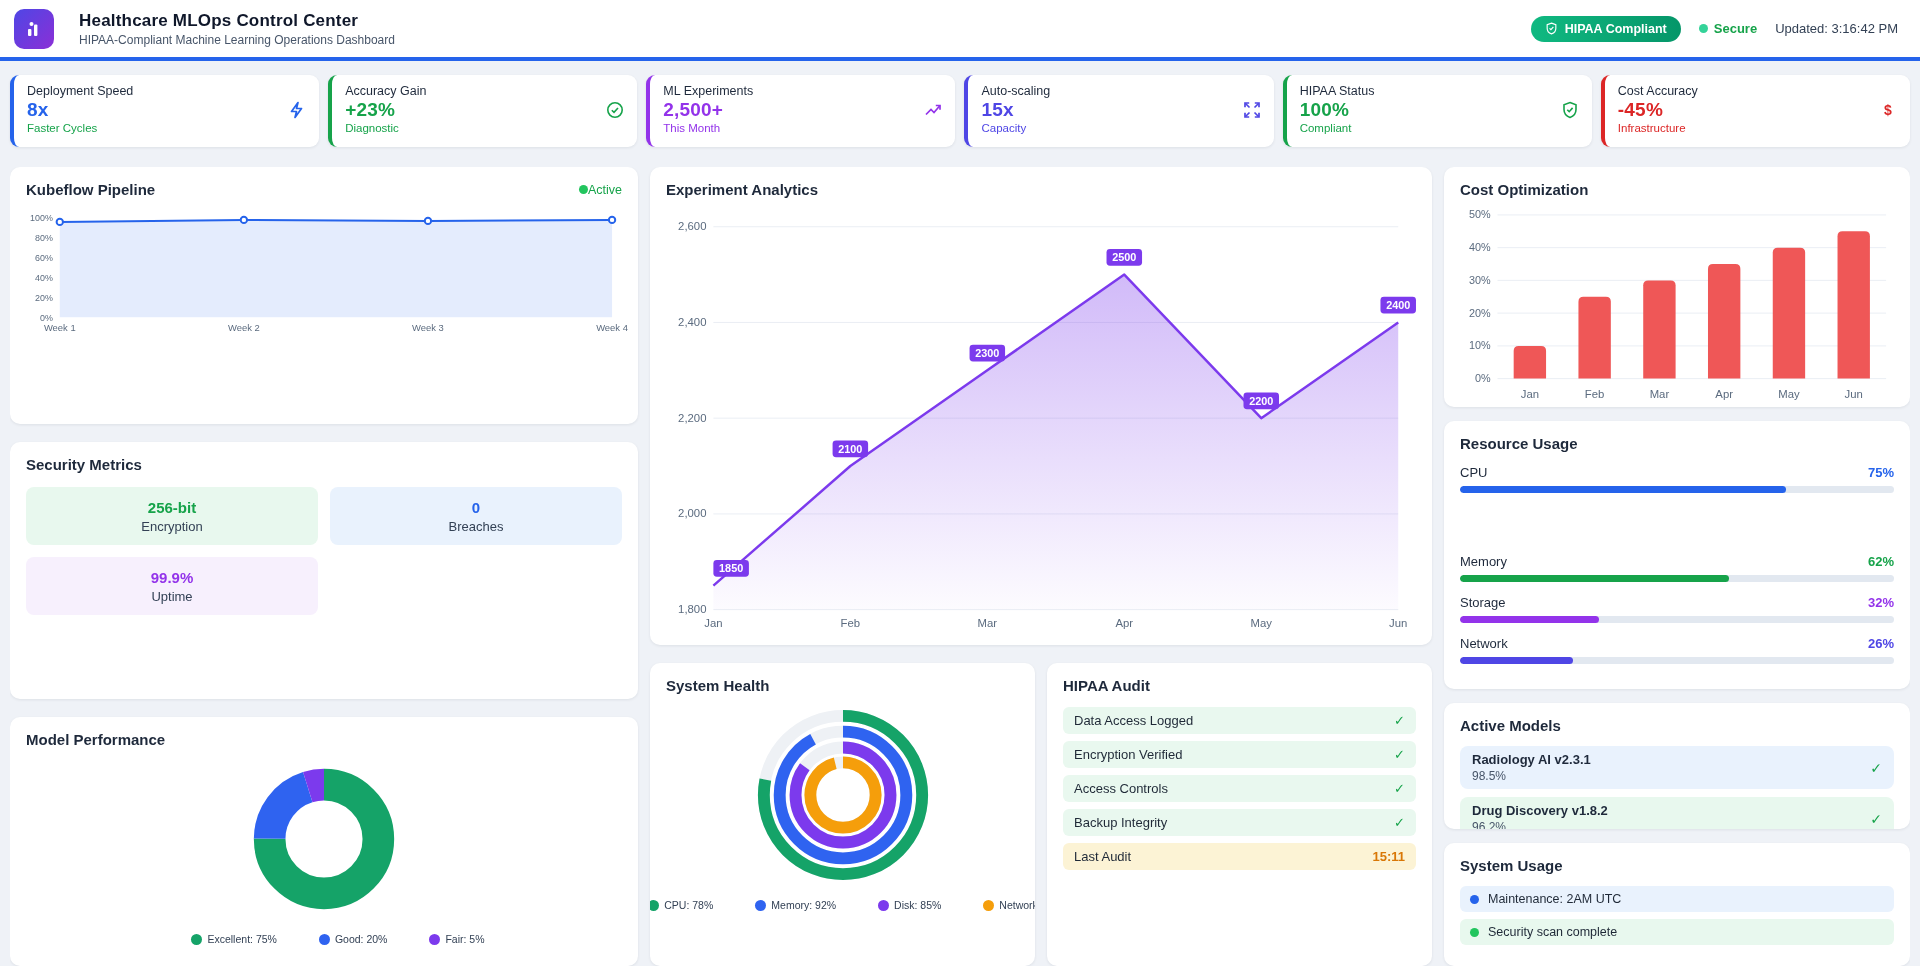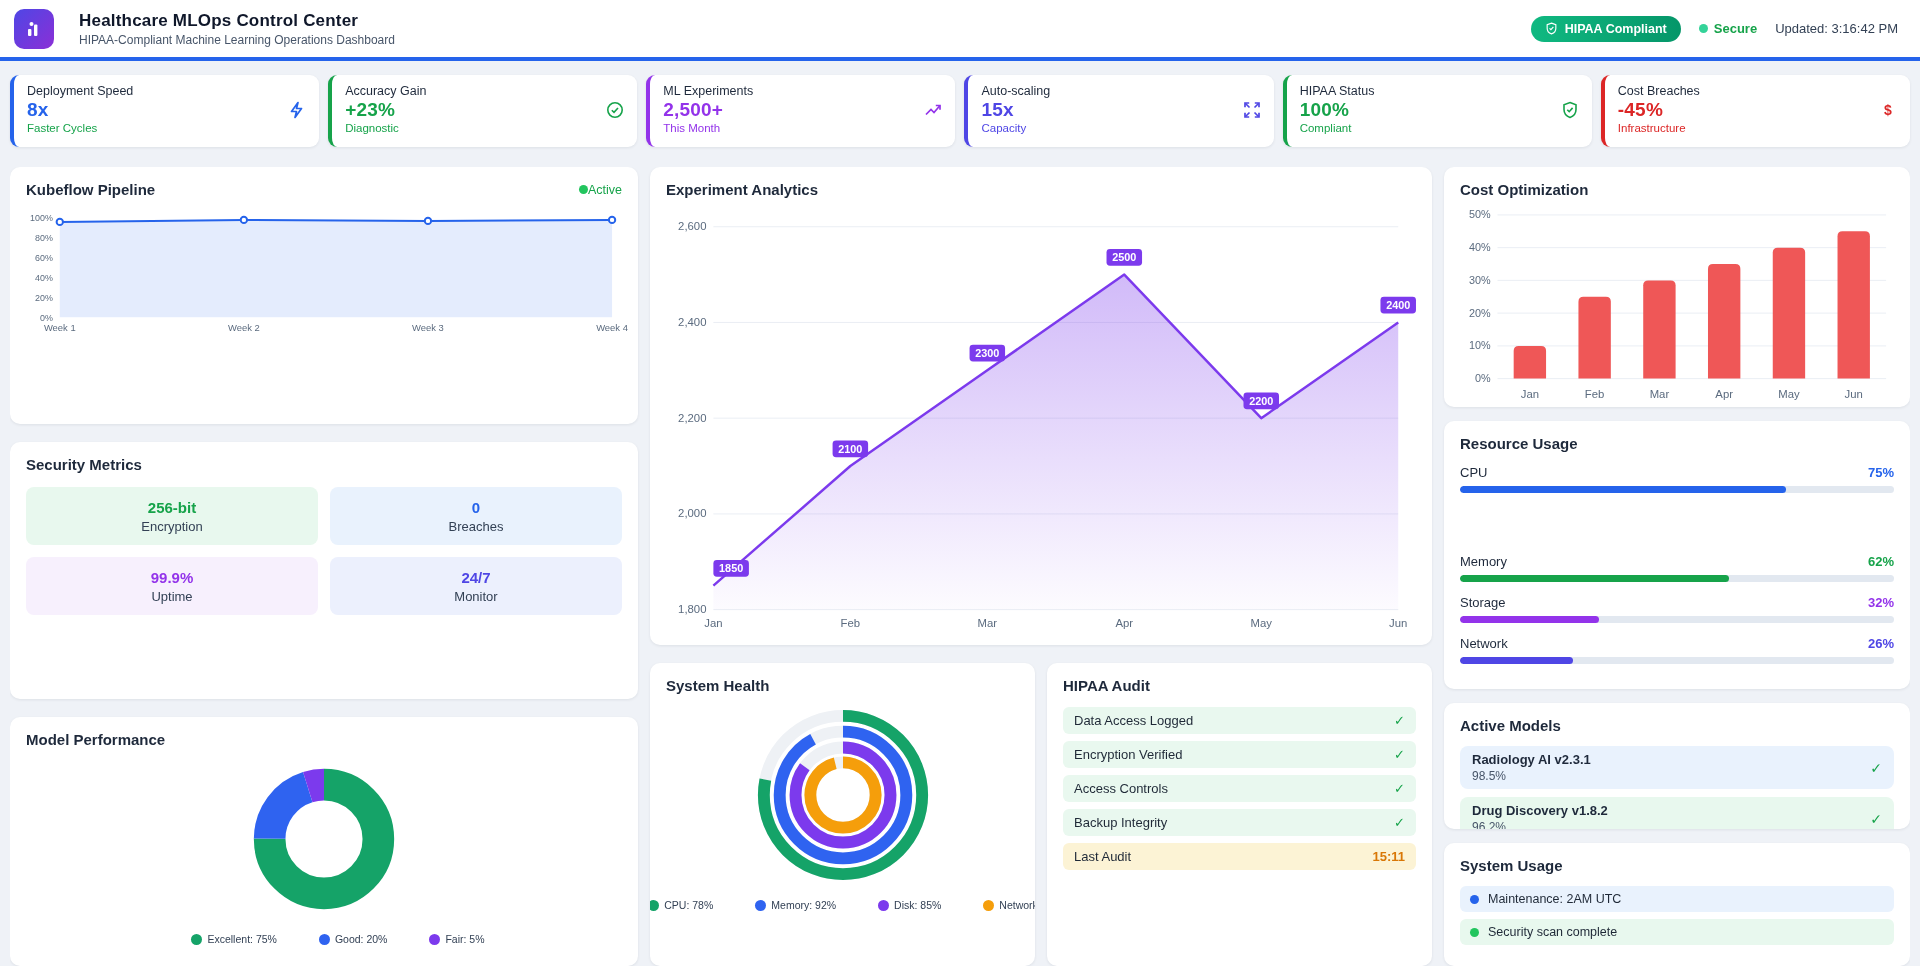--- a/index.html
+++ b/index.html
@@ -202,21 +202,21 @@
       <span class="kpi-icon">
         <svg width="18" height="18" viewBox="0 0 18 18">
             <path d="M9 1.5l6 2.2v4.8c0 3.8-2.5 6.7-6 7.9-3.5-1.2-6-4.1-6-7.9V3.7z" fill="none" stroke="currentColor" stroke-width="1.6"></path>
             <path d="M6.3 8.8l1.9 1.9 3.4-3.8" fill="none" stroke="currentColor" stroke-width="1.6"></path>
           </svg>
       </span>
     </div>
     <div class="kpi-sub">Compliant</div>
   </article>
   <article class="kpi k5">
-    <div class="kpi-label">Cost Breaches</div>
+    <div class="kpi-label">Cost Accuracy</div>
     <div class="kpi-main">
       <div class="kpi-value">-45%</div>
       <span class="kpi-icon">
         <svg width="18" height="18" viewBox="0 0 18 18">
             <text x="9" y="13.5" text-anchor="middle" font-size="14" font-weight="bold" fill="currentColor">$</text>
           </svg>
       </span>
     </div>
     <div class="kpi-sub">Infrastructure</div>
   </article>
@@ -260,24 +260,20 @@
           <div class="tile-value">256-bit</div>
           <div class="tile-label">Encryption</div>
         </div>
         <div class="tile t1">
           <div class="tile-value">0</div>
           <div class="tile-label">Breaches</div>
         </div>
         <div class="tile t2">
           <div class="tile-value">99.9%</div>
           <div class="tile-label">Uptime</div>
-        </div>
-        <div class="tile t3">
-          <div class="tile-value">24/7</div>
-          <div class="tile-label">Monitor</div>
         </div>
       </div>
     </div>
 
     <div class="card card-modelperf">
       <span class="card-title">Model Performance</span>
       <div class="center-chart">
         <svg id="chart-donut" width="168" height="168" viewBox="0 0 170 170">
             <circle cx="85" cy="85" r="55" fill="none" stroke="#15a368" stroke-width="32" stroke-dasharray="259.18139392115796 86.3937979737193" stroke-dashoffset="0" transform="rotate(-90 85 85)"></circle>
             <circle cx="85" cy="85" r="55" fill="none" stroke="#2f63f0" stroke-width="32" stroke-dasharray="69.11503837897546 276.4601535159018" stroke-dashoffset="-259.18139392115796" transform="rotate(-90 85 85)"></circle>

